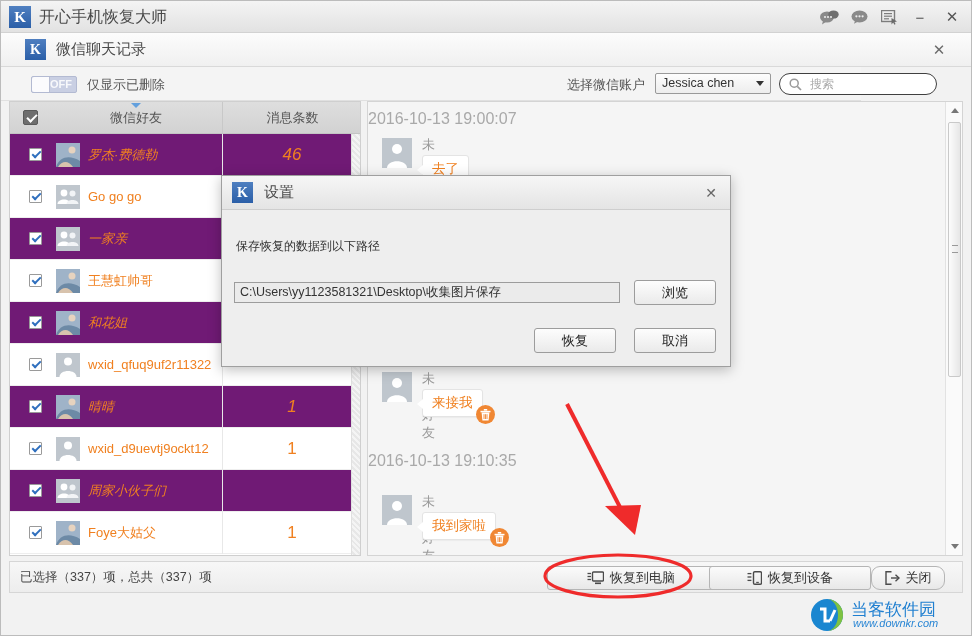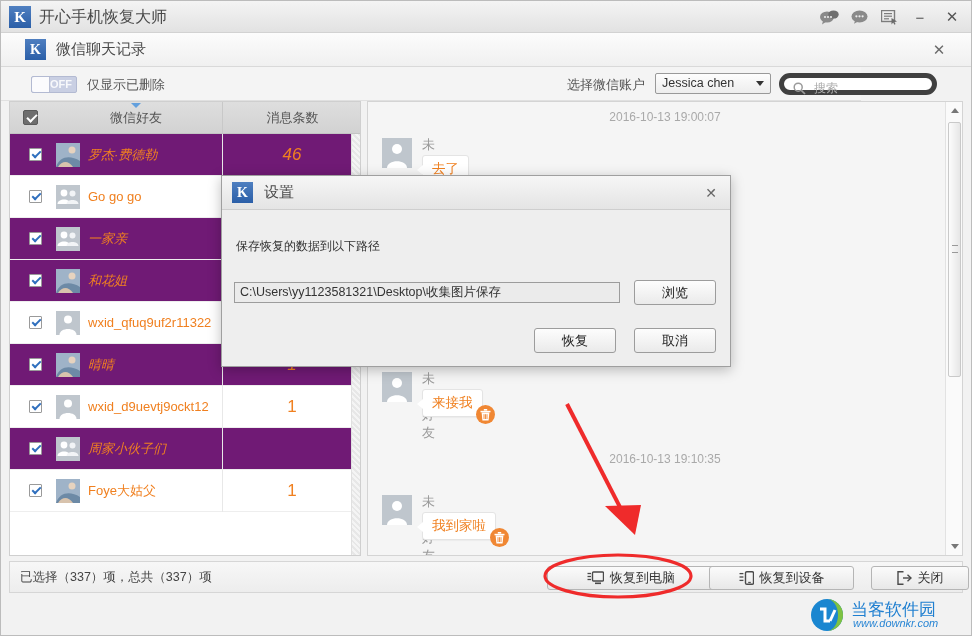--- a/index.html
+++ b/index.html
@@ -79,21 +79,21 @@
     border:1px solid #999; border-radius:2px; cursor:pointer;
   }
   .acct-select .val { position:absolute; left:6px; top:0; line-height:19px; font-size:12.5px; color:#333; }
   .acct-select .arrow {
     position:absolute; right:6px; top:7px;
     width:0;height:0;border-left:4px solid transparent;border-right:4px solid transparent;
     border-top:5px solid #333;
   }
   .search {
     position:absolute; left:778px; top:6px; width:158px; height:22px;
-    background:#fff; border:5px solid #404040; border-radius:11px; cursor:text;
+    background:#fff; border:1px solid #404040; border-radius:11px; cursor:text;
   }
   .search .sico { position:absolute; left:9px; top:4px; }
   .search .ph { position:absolute; left:30px; top:0; line-height:20px; font-size:12px; color:#aaa; }
 
   
   .listpane {
     position:absolute; left:8px; top:100px; width:352px; height:455px;
     background:#fff; border:1px solid #cfcfcf; overflow:hidden;
   }
   .lhead {
@@ -147,21 +147,21 @@
   .row .sep { position:absolute; left:212px; top:0; width:1px; height:42px; background:#e8e8e8; }
   .lscroll { position:absolute; right:0; top:32px; width:9px; height:422px;
              background:repeating-linear-gradient(45deg,#f4f4f4,#f4f4f4 2px,#e7e7e7 2px,#e7e7e7 4px);
              border-left:1px solid #e0e0e0; cursor:pointer; }
 
   
   .chatpane {
     position:absolute; left:366px; top:100px; width:596px; height:455px;
     background:#f5f5f5; border:1px solid #d4d4d4; overflow:hidden;
   }
-  .ts { position:absolute; width:100%; text-align:center; font-size:12px; color:#a9a9a9; }
+  .ts { position:absolute; width:100%; font-size:16px; color:#a9a9a9; }
   .msg { position:absolute; }
   .msg .mav {
     position:absolute; left:0; top:0; width:30px; height:30px; background:#bfc6cd;
   }
   .msg .who {
     position:absolute; left:40px; top:-2px; font-size:13px; color:#9a9a9a;
   }
   .msg .bub {
     position:absolute; left:40px; top:17px;
     background:#fff; border:1px solid #e4e4e4; border-radius:3px;
@@ -371,20 +371,34 @@
               <circle cx="8" cy="8" r="3.4" fill="#fff"></circle>
               <path d="M1.5 19 C1.5 13 14.5 13 14.5 19 Z" fill="#fff"></path>
               <circle cx="16.5" cy="8.5" r="3" fill="#f2f4f6"></circle>
               <path d="M10.5 19 C10.5 13.5 22.5 13.5 22.5 19 Z" fill="#f2f4f6"></path>
             </svg>
           </div>
           <div class="nm">一家亲</div>
           <div class="sep"></div>
           <div class="ct"></div>
         </div>
+        <div class="row">
+          <div class="cb"></div>
+          <div class="av">
+            <svg width="24" height="24" viewBox="0 0 24 24">
+              <rect width="24" height="24" fill="#9fb3c8"></rect>
+              <circle cx="16" cy="7" r="3.5" fill="#e7d3bf"></circle>
+              <path d="M0 24 C4 13 14 12 24 18 L24 24 Z" fill="#6d8aa6"></path>
+              <path d="M2 24 C6 18 12 17 17 24 Z" fill="#d8c3ad"></path>
+            </svg>
+          </div>
+          <div class="nm">王慧虹帅哥</div>
+          <div class="sep"></div>
+          <div class="ct"></div>
+        </div>
         <div class="row alt">
           <div class="cb"></div>
           <div class="av">
             <svg width="24" height="24" viewBox="0 0 24 24">
               <rect width="24" height="24" fill="#9fb3c8"></rect>
               <circle cx="16" cy="7" r="3.5" fill="#e7d3bf"></circle>
               <path d="M0 24 C4 13 14 12 24 18 L24 24 Z" fill="#6d8aa6"></path>
               <path d="M2 24 C6 18 12 17 17 24 Z" fill="#d8c3ad"></path>
             </svg>
           </div>
@@ -540,34 +554,34 @@
           <rect x="5.5" y="1" width="11" height="9" rx="1" fill="none" stroke="#4a4a4a" stroke-width="1.4"></rect>
           <rect x="8" y="11.5" width="6" height="1.6" fill="#4a4a4a"></rect>
           <line x1="0.5" y1="2.5" x2="4" y2="2.5" stroke="#4a4a4a" stroke-width="1.3"></line>
           <line x1="0.5" y1="5.5" x2="4" y2="5.5" stroke="#4a4a4a" stroke-width="1.3"></line>
           <line x1="0.5" y1="8.5" x2="4" y2="8.5" stroke="#4a4a4a" stroke-width="1.3"></line>
         </svg>
       </span>
       <span>恢复到电脑</span>
     </div>
 
-    <div class="abtn" style="left:699px; width:145px;">
+    <div class="abtn" style="left:699px; width:162px;">
       <span>
         <svg width="15" height="14" viewBox="0 0 15 14">
           <rect x="6.5" y="0.7" width="8" height="12.6" rx="1.3" fill="none" stroke="#4a4a4a" stroke-width="1.4"></rect>
           <line x1="9.2" y1="11.4" x2="11.8" y2="11.4" stroke="#4a4a4a" stroke-width="1.1"></line>
           <line x1="0.5" y1="2.6" x2="4.4" y2="2.6" stroke="#4a4a4a" stroke-width="1.3"></line>
           <line x1="0.5" y1="6" x2="4.4" y2="6" stroke="#4a4a4a" stroke-width="1.3"></line>
           <line x1="0.5" y1="9.4" x2="4.4" y2="9.4" stroke="#4a4a4a" stroke-width="1.3"></line>
         </svg>
       </span>
       <span>恢复到设备</span>
     </div>
 
-    <div class="abtn" style="left:861px; width:98px;">
+    <div class="abtn" style="left:861px; width:74px;border-radius:9px;">
       <span>
         <svg width="15" height="14" viewBox="0 0 15 14">
           <path d="M6.5 0.8 L1 0.8 L1 13.2 L6.5 13.2" fill="none" stroke="#4a4a4a" stroke-width="1.4"></path>
           <line x1="6" y1="7" x2="13.5" y2="7" stroke="#4a4a4a" stroke-width="1.4"></line>
           <path d="M10.5 3.8 L14 7 L10.5 10.2" fill="none" stroke="#4a4a4a" stroke-width="1.4"></path>
         </svg>
       </span>
       <span>关闭</span>
     </div>
   </div>

